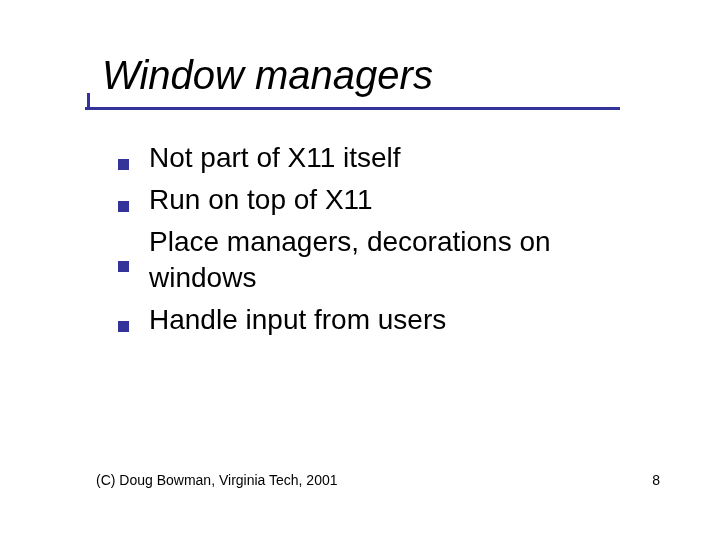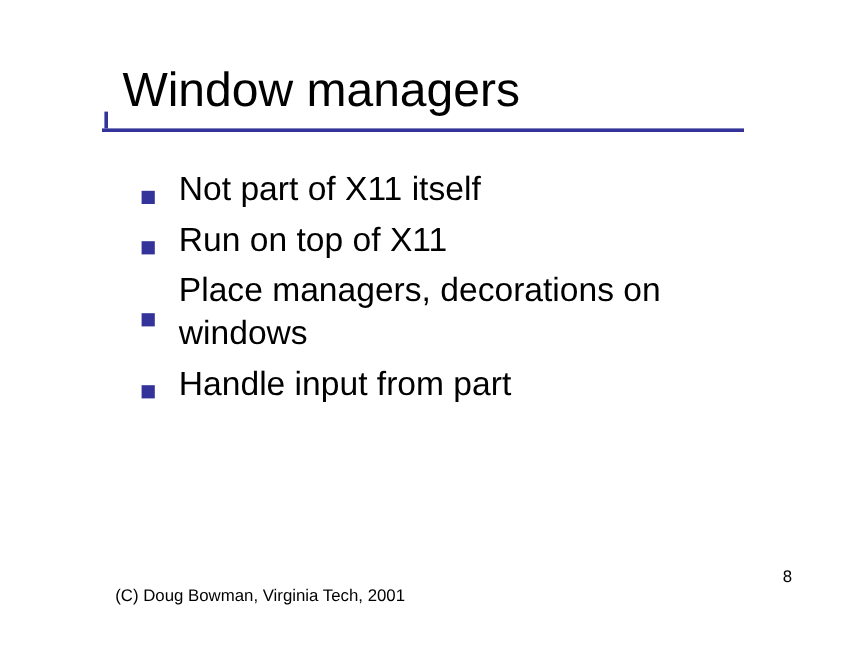--- a/index.html
+++ b/index.html
@@ -38,20 +38,21 @@
     width: 3px;
     height: 14px;
     background: #333399;
   }
   .title {
     font-size: 40px;
     font-weight: 400;
     line-height: 1.05;
     margin: 0;
     letter-spacing: 0px;
+    font-style: italic;
   }
   .body {
     position: absolute;
     left: 118px;
     top: 140px;
     right: 55px;
   }
   .bullet-row {
     display: flex;
     align-items: center;
@@ -66,21 +67,21 @@
     margin-right: 20px;
   }
   .bullet-text {
     font-size: 28px;
     line-height: 36px;
     font-weight: 400;
   }
   .footer-left {
     position: absolute;
     left: 96px;
-    bottom: 36px;
+    bottom: 52px;
     font-size: 14px;
   }
   .footer-right {
     position: absolute;
     right: 60px;
     bottom: 52px;
     font-size: 14px;
   }
 </style>
 </head>
@@ -103,20 +104,20 @@
     <div class="bullet-row">
       <div class="bullet-icon"></div>
       <div class="bullet-text">Run on top of X11</div>
     </div>
     <div class="bullet-row">
       <div class="bullet-icon"></div>
       <div class="bullet-text">Place managers, decorations on windows</div>
     </div>
     <div class="bullet-row">
       <div class="bullet-icon"></div>
-      <div class="bullet-text">Handle input from part</div>
+      <div class="bullet-text">Handle input from users</div>
     </div>
   </div>
 
   <div class="footer-left">(C) Doug Bowman, Virginia Tech, 2001</div>
   <div class="footer-right">8</div>
 
 </div>
 
 </body></html>

